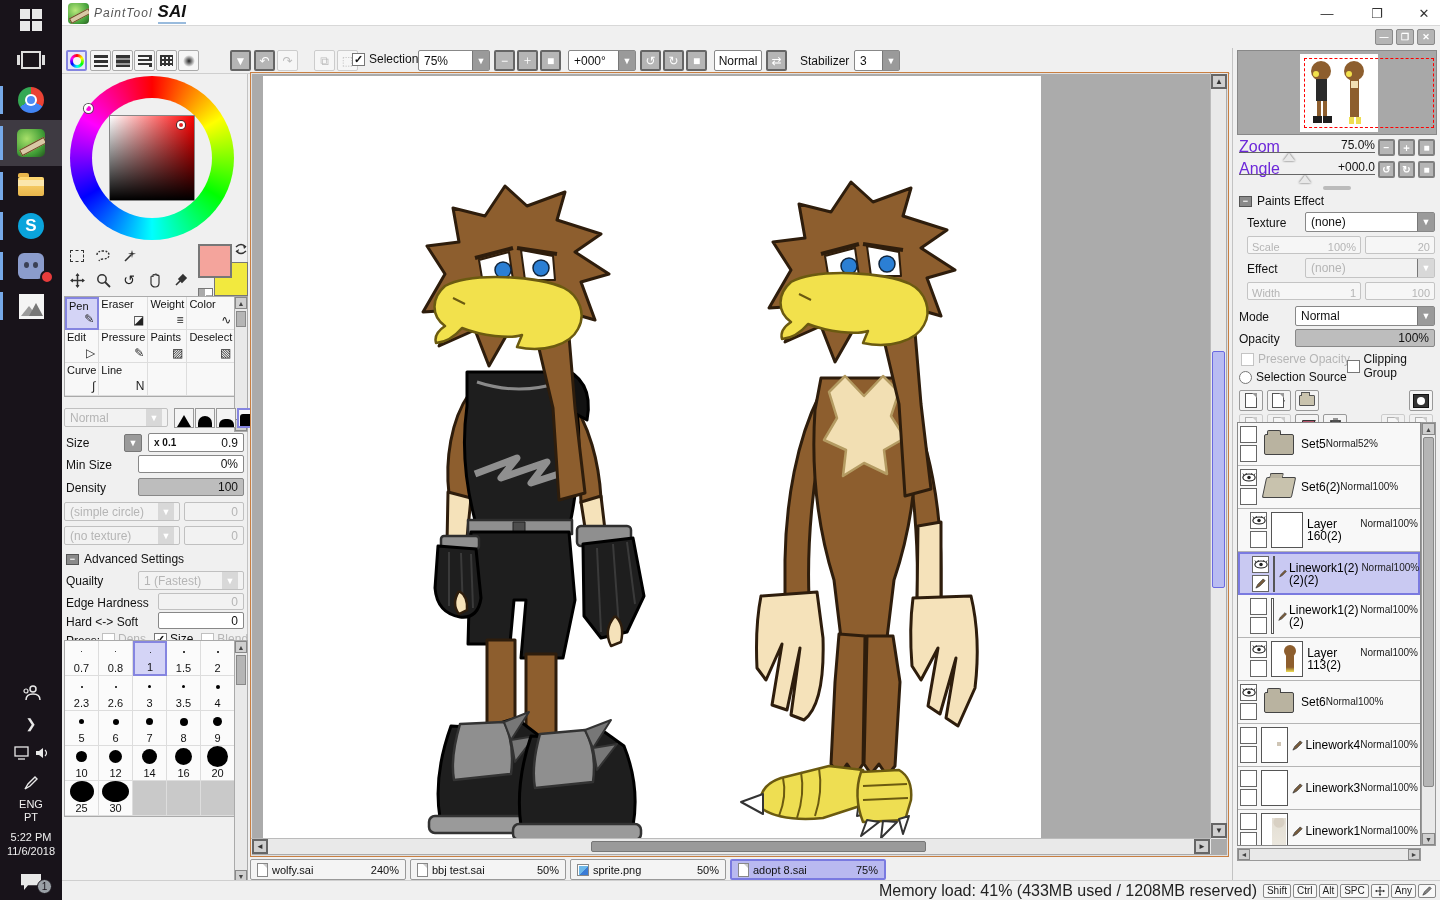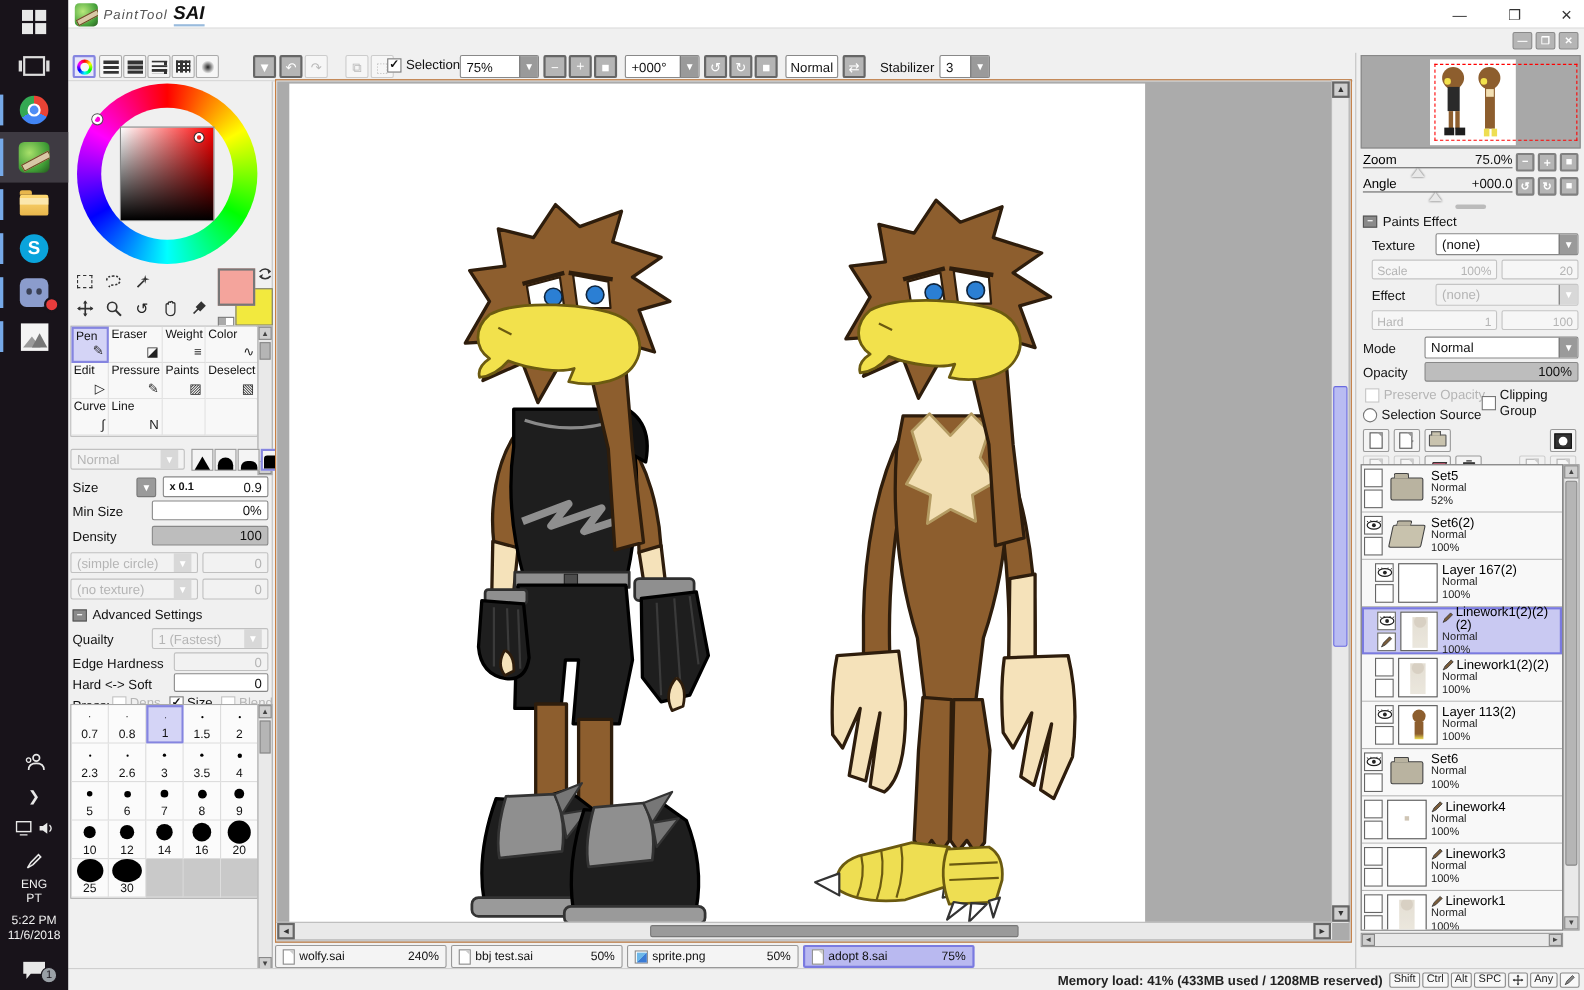--- a/index.html
+++ b/index.html
@@ -125,31 +125,31 @@
   .dtab{width:156px;height:21px;border:1px solid #999;border-radius:2px;background:#f4f4f4;display:flex;align-items:center;gap:4px;padding:0 6px;font-size:11px;color:#111;justify-content:center;}
   .dtab.seltab{background:#b9b9f0;border:2px solid #7a7ae0;}
   .dtab .dz{margin-left:auto;}
   .fileic{width:11px;height:14px;background:#fff;border:1px solid #888;position:relative;}
   .fileic:before{content:'';position:absolute;right:0;top:0;border-left:4px solid transparent;border-top:4px solid #ccc;}
   .imgic{width:12px;height:12px;background:#fff;border:1px solid #888;position:relative;}
   .imgic:before{content:'';position:absolute;left:1px;top:1px;width:9px;height:9px;background:linear-gradient(135deg,#6db7e8 50%,#3a7bd5 50%);}
 
   
   #statusbar{position:absolute;left:62px;top:880px;width:1378px;height:20px;background:#f0f0f0;border-top:1px solid #cfcfcf;display:flex;align-items:center;justify-content:flex-end;padding-right:4px;gap:6px;}
-  #memtext{font-size:12px;color:#222;font-weight:bold;}
+  #memtext{font-size:16px;color:#222;}
   #keybtns{display:flex;gap:2px;}
   .keyb{border:1px solid #888;border-radius:2px;background:#f8f8f8;font-size:10px;color:#222;padding:0 3px;height:14px;display:flex;align-items:center;}
 
   
   #rightpanel{position:absolute;left:1232px;top:48px;width:208px;height:832px;background:#f0f0f0;border-left:1px solid #c3c3c3;}
   #navarea{position:absolute;left:4px;top:2px;width:200px;height:85px;background:#a8a8a8;border:1px solid #888;overflow:hidden;}
   #navwhite{position:absolute;left:62px;top:3px;width:78px;height:78px;background:#fff;}
   #navdash{position:absolute;left:66px;top:7px;width:130px;height:70px;border:1px dashed #f00;}
   .navrow{position:absolute;left:4px;width:200px;height:22px;}
-  .navrow .nlab{position:absolute;left:2px;top:0;font-size:12px;color:#000000;}
+  .navrow .nlab{position:absolute;left:2px;top:0;font-size:16px;color:#6d28d9;}
   .navrow .nval{position:absolute;right:62px;top:0;font-size:12px;color:#111;}
   .sliderline{position:absolute;left:2px;right:62px;top:14px;border-top:1px solid #666;}
   .slidertri{position:absolute;top:15px;width:0;height:0;border-left:6px solid transparent;border-right:6px solid transparent;border-bottom:8px solid #e8e8e8;filter:drop-shadow(0 0 1px #555);}
   .navbtn{position:absolute;width:17px;height:17px;top:1px;background:#b5b5b5;border:2px solid #808080;border-radius:2px;color:#fff;font-size:10px;display:flex;align-items:center;justify-content:center;font-weight:bold;}
   .grip{position:absolute;left:90px;width:28px;height:4px;background:#bbb;border-radius:2px;}
   .rp-lbl{position:absolute;font-size:12px;color:#111;}
   .rp-lbl.gray{color:#b5b5b5;}
   .rp-combo{position:absolute;height:20px;background:#fff;border:1px solid #888;border-radius:2px;font-size:12px;color:#111;display:flex;align-items:center;}
   .rp-combo .val{flex:1;padding:0 5px;}
   .rp-combo .dd{width:17px;height:100%;background:#9a9a9a;border-left:1px solid #777;color:#fff;font-size:9px;display:flex;align-items:center;justify-content:center;}
@@ -174,21 +174,21 @@
   .chkcol{display:flex;flex-direction:column;gap:2px;}
   .lchk{width:17px;height:17px;background:#fff;border:1px solid #666;display:flex;align-items:center;justify-content:center;}
   .lthumb{width:36px;height:36px;background:#fff;border:1px solid #555;position:relative;overflow:hidden;}
   .lthumb.sketch:before{content:'';position:absolute;left:10px;top:4px;width:14px;height:28px;background:radial-gradient(circle at 50% 15%,#cfc5b5 0 5px,rgba(0,0,0,0) 6px),linear-gradient(#ddd6c8,#e7e2d6);opacity:.8;}
   .lthumb.dot:before{content:'';position:absolute;left:15px;top:14px;width:4px;height:4px;background:#cfc5b5;}
   .lthumb.char:before{content:'';position:absolute;left:12px;top:3px;width:12px;height:12px;border-radius:50%;background:#8d5e2e;}
   .lthumb.char:after{content:'';position:absolute;left:14px;top:14px;width:8px;height:16px;background:linear-gradient(#8d5e2e 70%,#eede52);}
   .lfold{width:30px;height:21px;background:#b9b3a0;border:1px solid #444;border-radius:2px;position:relative;margin:0 3px;}
   .lfold:before{content:'';position:absolute;top:-5px;left:2px;width:12px;height:4px;background:#b9b3a0;border:1px solid #444;border-bottom:none;border-radius:2px 2px 0 0;}
   .lfold.open{transform:skewX(-12deg);background:#c8c2ad;}
-  .ltext{display:flex;flex-direction:column;justify-content:center;line-height:12px;}
+  .ltext{display:flex;flex-direction:row;justify-content:center;line-height:12px;}
   .lname{font-size:12px;color:#000;display:flex;align-items:center;gap:2px;}
   .lmeta{font-size:10px;color:#222;}
   #laylist-vscroll{position:absolute;left:188px;top:374px;width:15px;height:424px;background:#e9e9e9;border:1px solid #999;}
   #laylist-vthumb{position:absolute;left:1px;top:14px;width:11px;height:350px;background:#b5b5b5;border:1px solid #888;border-radius:2px;}
   #laylist-hscroll{position:absolute;left:4px;top:800px;width:184px;height:13px;background:#e9e9e9;border:1px solid #999;}
 </style>
 </head>
 <body>
 
 <div id="app">
@@ -787,21 +787,21 @@
     </div>
     <div class="rp-box" style="left:132px;top:188px;width:70px">
       <span class="r">20</span>
     </div>
     <div class="rp-lbl" style="left:14px;top:214px">Effect</div>
     <div class="rp-combo dis" style="left:72px;top:210px;width:130px">
       <span class="val">(none)</span>
       <span class="dd">▼</span>
     </div>
     <div class="rp-box" style="left:14px;top:234px;width:114px">
-      <span>Hard</span>
+      <span>Width</span>
       <span class="r">1</span>
     </div>
     <div class="rp-box" style="left:132px;top:234px;width:70px">
       <span class="r">100</span>
     </div>
 
     <div class="rp-lbl" style="left:6px;top:262px">Mode</div>
     <div class="rp-combo" style="left:62px;top:258px;width:140px">
       <span class="val">Normal</span>
       <span class="dd">▼</span>
@@ -897,21 +897,21 @@
               <svg width="14" height="9" viewBox="0 0 16 10">
                 <ellipse cx="8" cy="5" rx="7" ry="4" fill="none" stroke="#222" stroke-width="1.3"></ellipse>
                 <circle cx="8" cy="5" r="2" fill="#222"></circle>
                 <path d="M2,2 L1,0.5 M5,1 L4.6,-0.5 M11,1 L11.4,-0.5 M14,2 L15,0.5" stroke="#222" stroke-width="1"></path>
               </svg>
             </div>
             <div class="lchk"></div>
           </div>
           <div class="lthumb white"></div>
           <div class="ltext">
-            <div class="lname">Layer 167(2)</div>
+            <div class="lname">Layer 160(2)</div>
             <div class="lmeta">Normal</div>
             <div class="lmeta">100%</div>
           </div>
         </div>
         <div class="lrow sel ind">
           <div class="chkcol">
             <div class="lchk">
               <svg width="14" height="9" viewBox="0 0 16 10">
                 <ellipse cx="8" cy="5" rx="7" ry="4" fill="none" stroke="#222" stroke-width="1.3"></ellipse>
                 <circle cx="8" cy="5" r="2" fill="#222"></circle>

